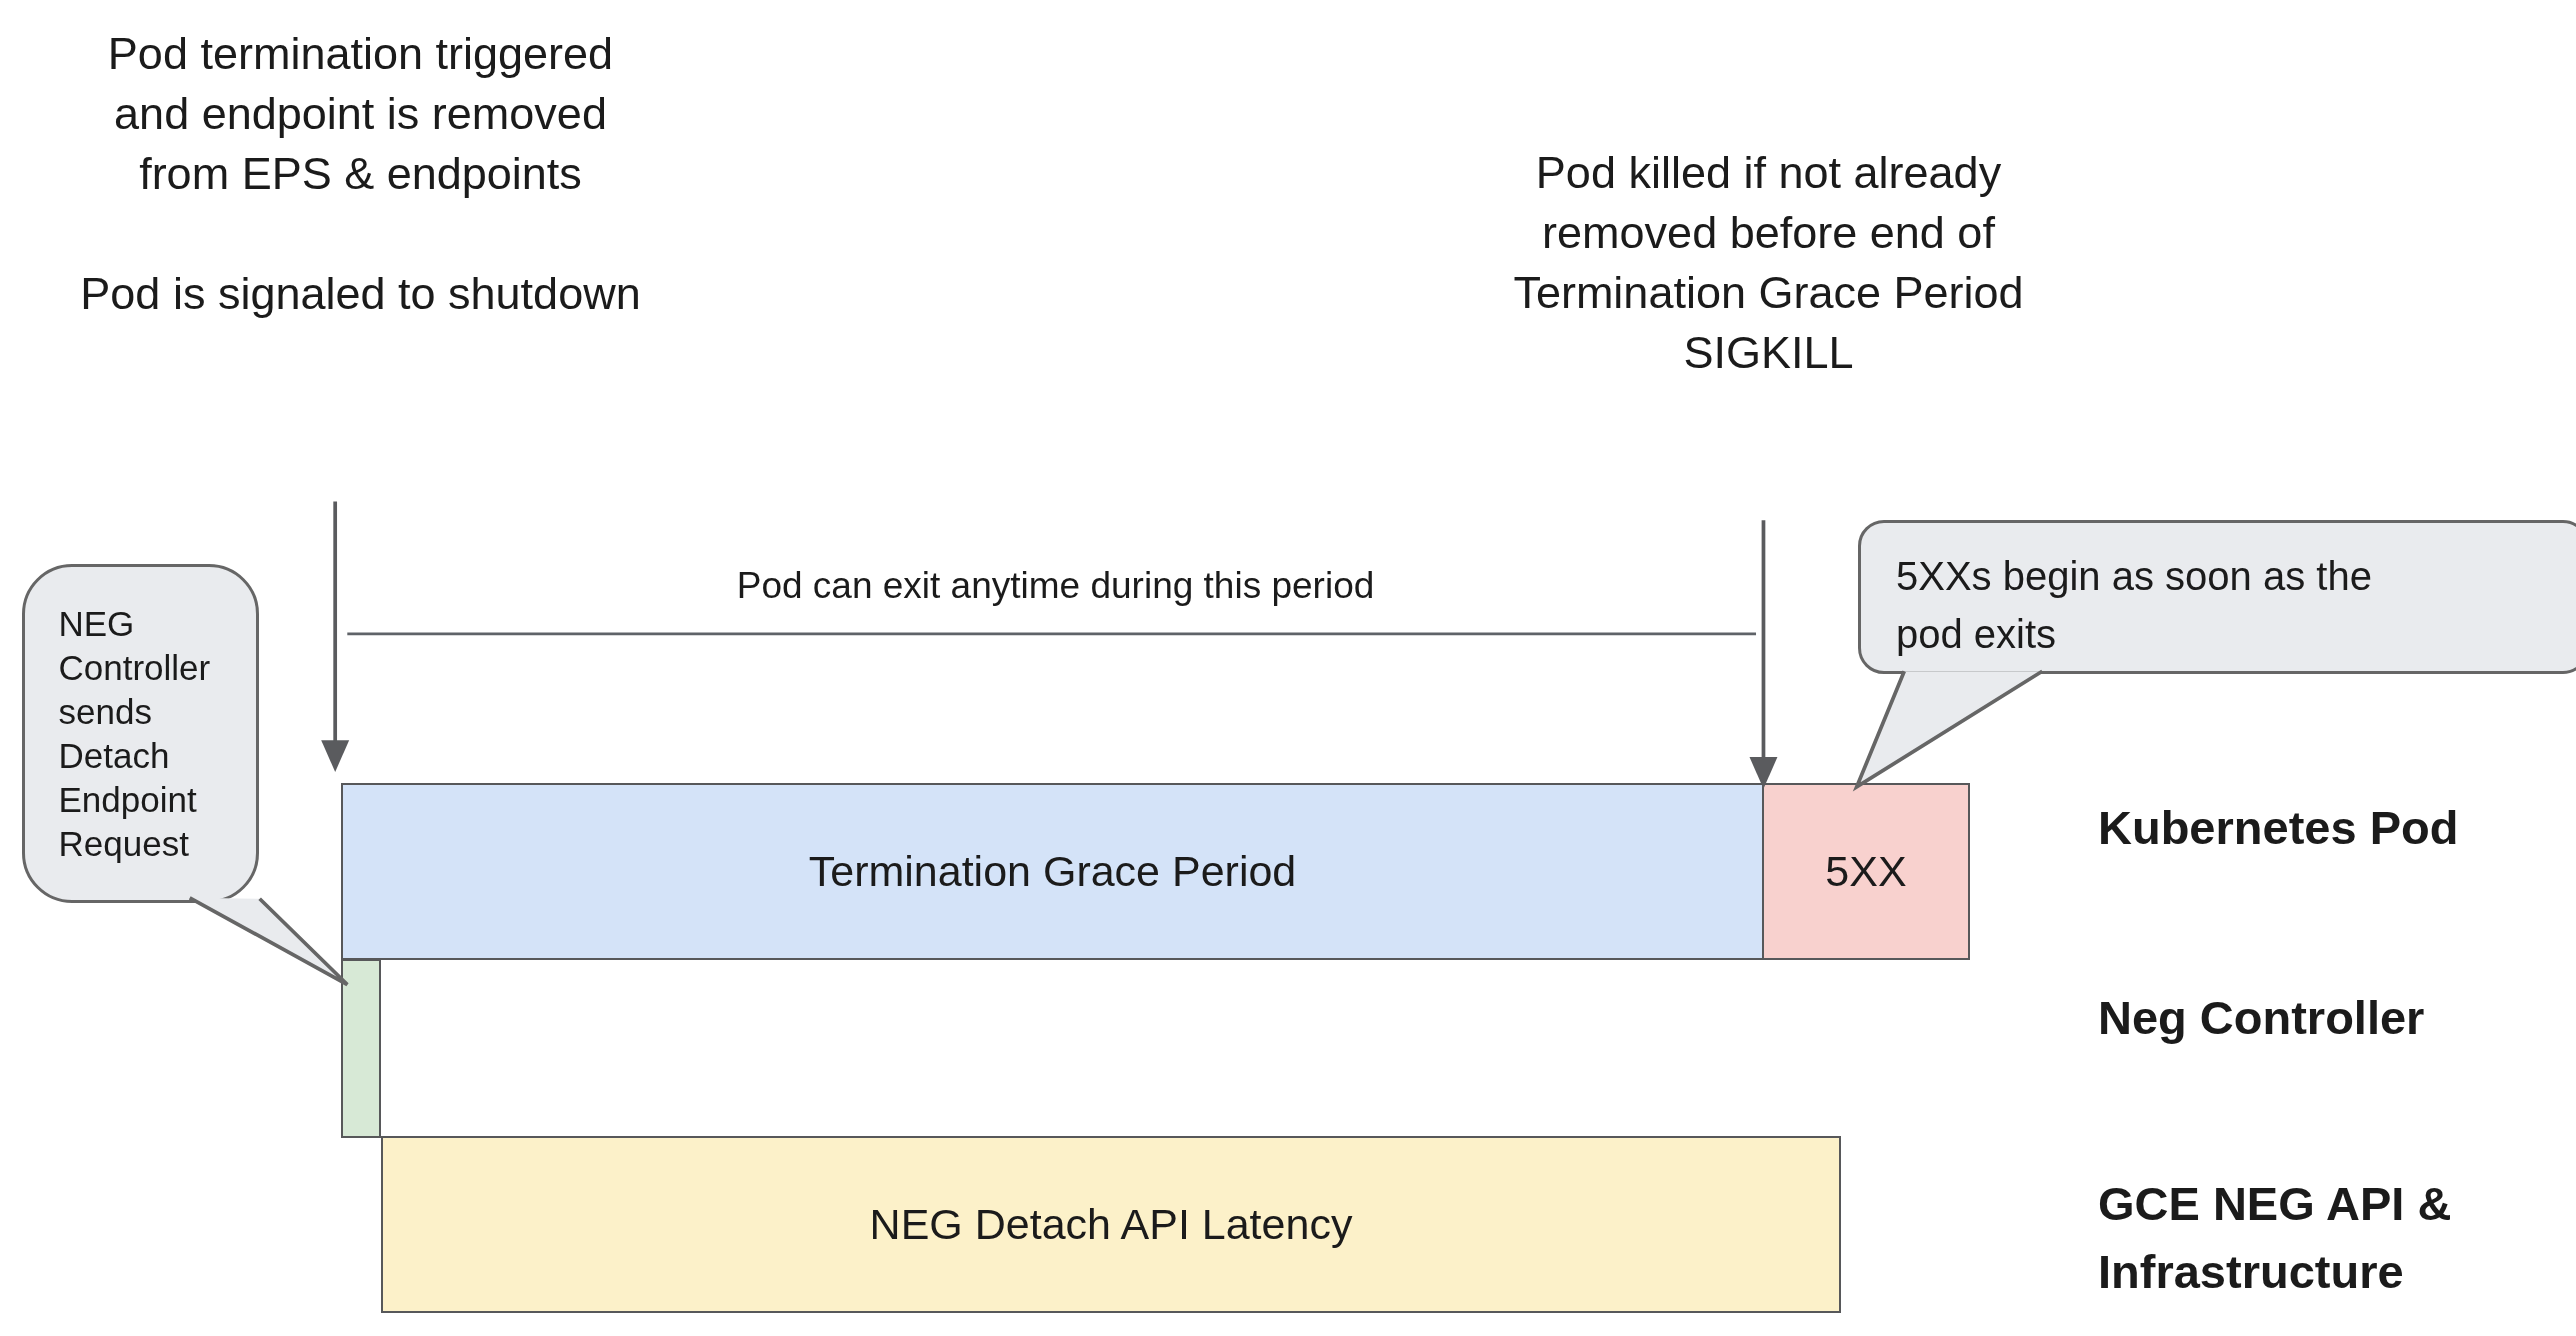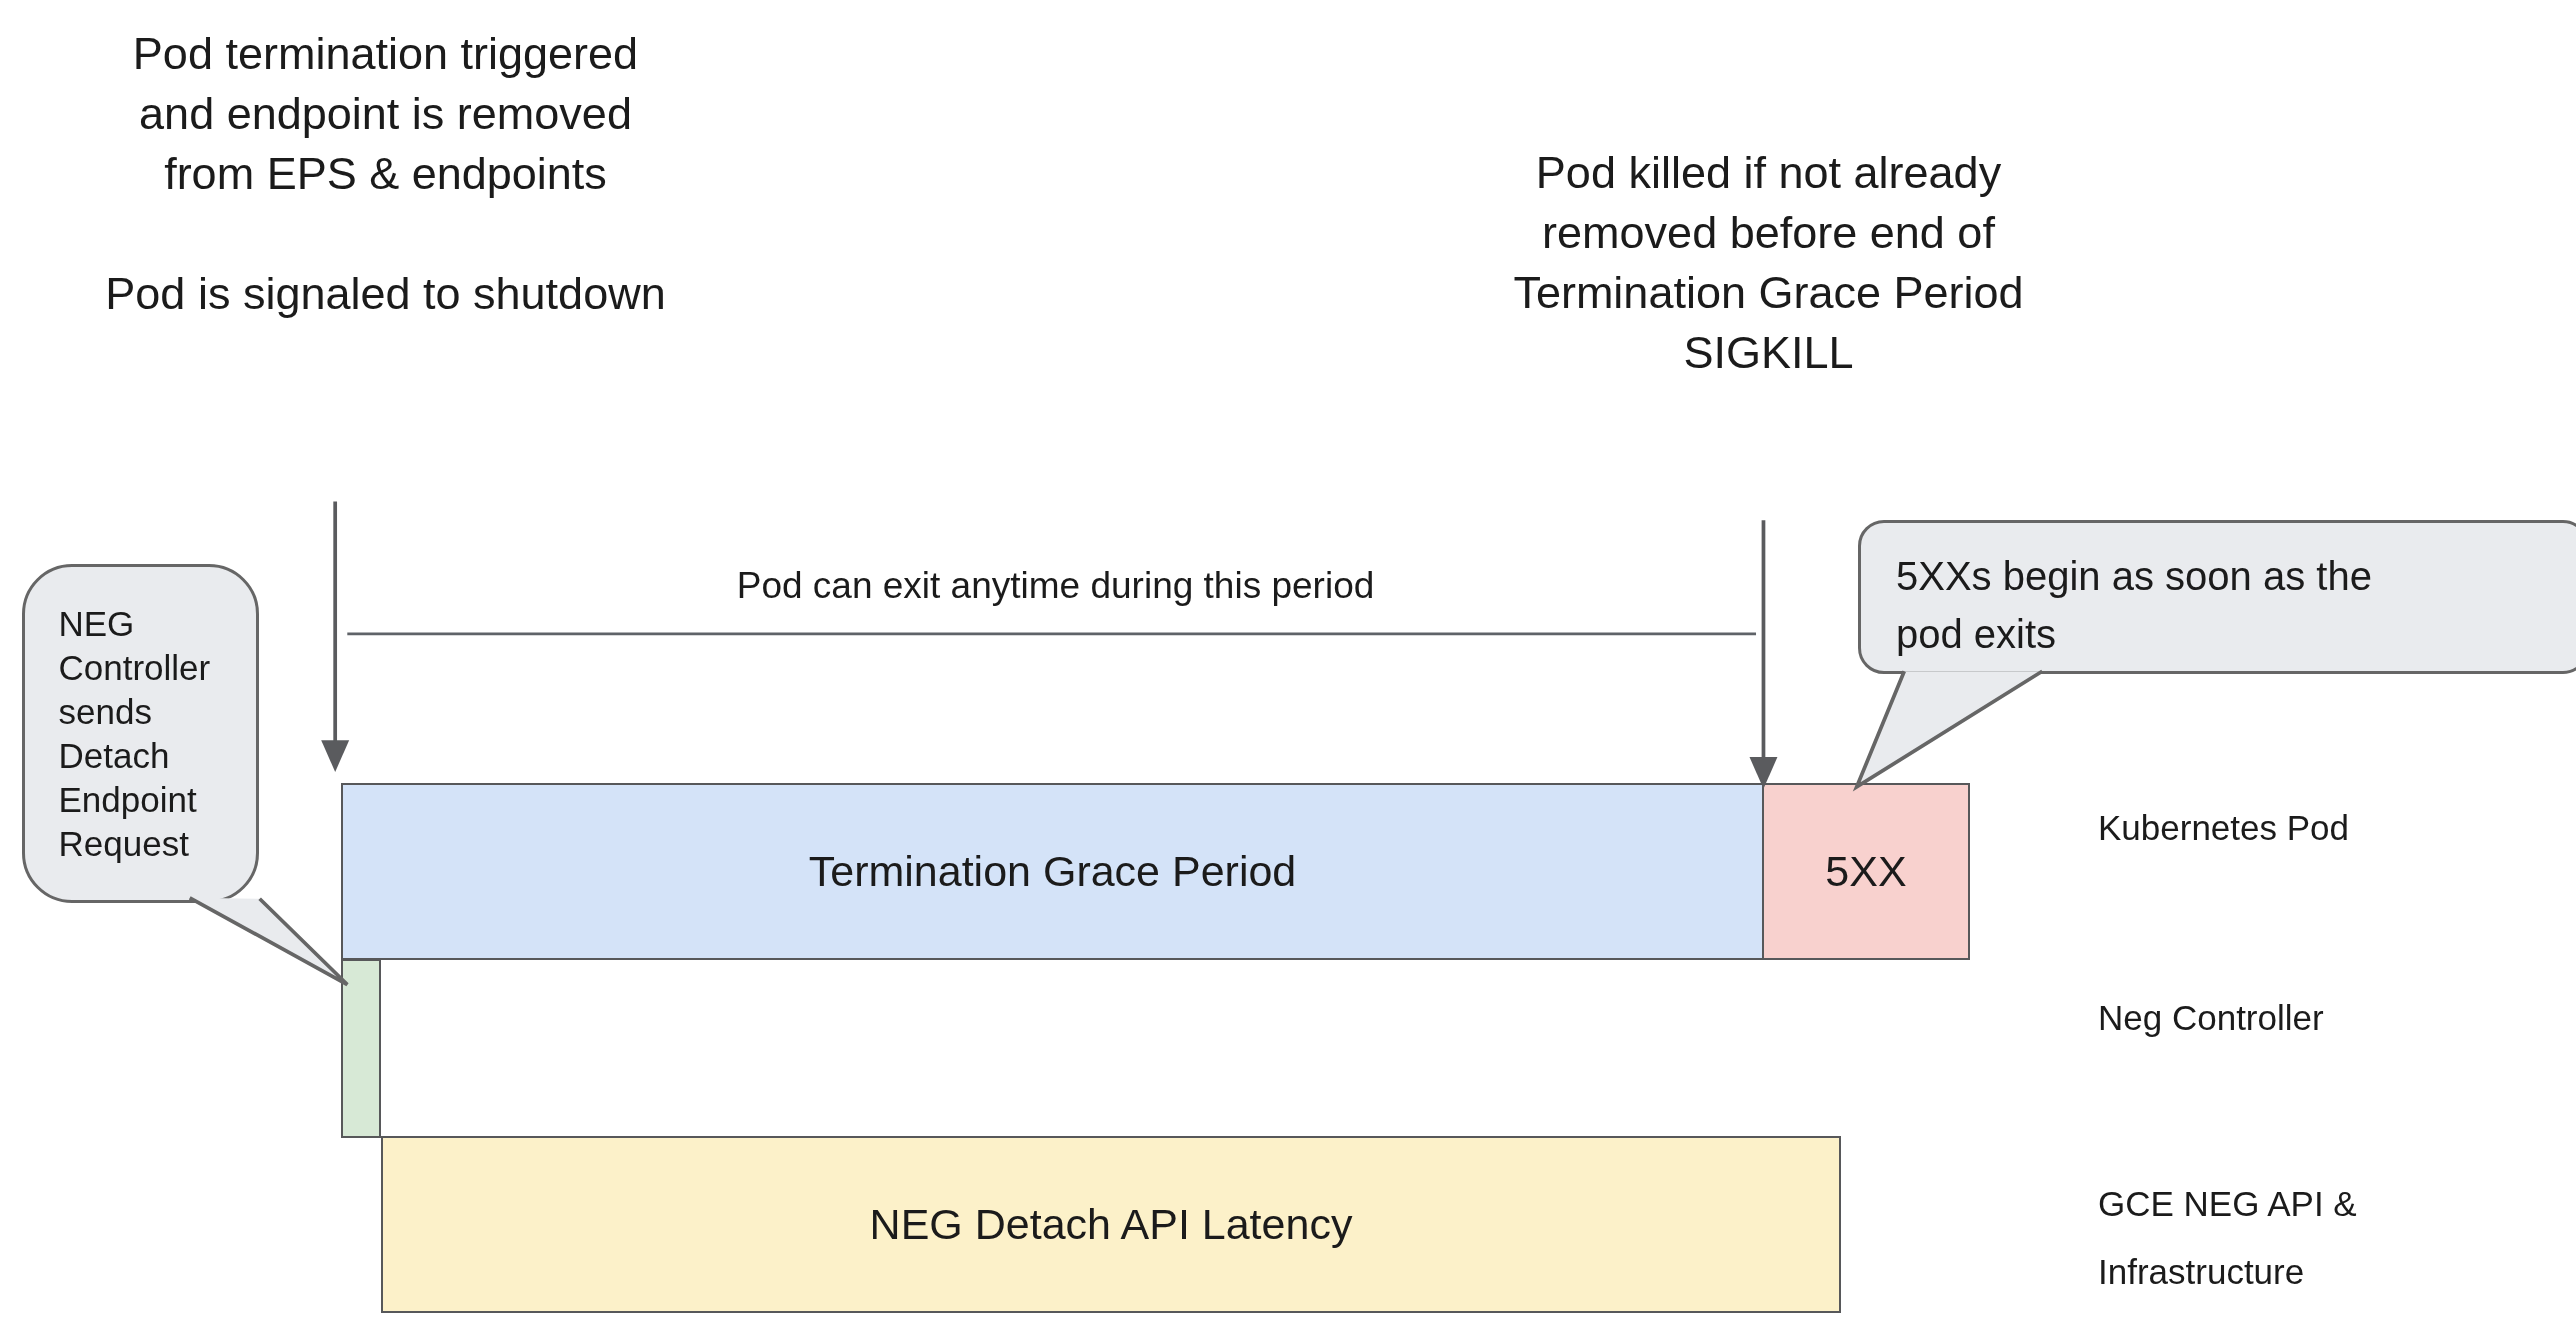--- a/index.html
+++ b/index.html
@@ -54,38 +54,39 @@
   }
   #callout-right {
     left: 1831px; top: 520px; width: 731px; height: 154px;
     border-radius: 26px;
     padding: 24px 9.3px 0 35px;
     font-size: 40px; line-height: 58px;
   }
   .row-label {
     position: absolute;
     left: 2098px;
-    font-size: 35px;
+    font-size: 47px;
     line-height: 56px;
     white-space: nowrap;
+    font-weight: bold;
   }
   #row-label-gce { line-height: 68px; }
   #overlay {
     position: absolute;
     left: 0; top: 0;
     z-index: 5;
     pointer-events: none;
   }
 </style>
 </head>
 <body>
 
 <div id="canvas">
 
-  <div class="note" style="left:59px; top:24px; width:653px;">
+  <div class="note" style="left:34px; top:24px; width:653px;">
     <div class="line">Pod termination triggered</div>
     <div class="line">and endpoint is removed</div>
     <div class="line">from EPS &amp; endpoints</div>
     <div class="line"></div>
     <div class="line">Pod is signaled to shutdown</div>
   </div>
 
   <div class="note" style="left:1442px; top:143px; width:653px;">
     <div class="line">Pod killed if not already</div>
     <div class="line">removed before end of</div>

